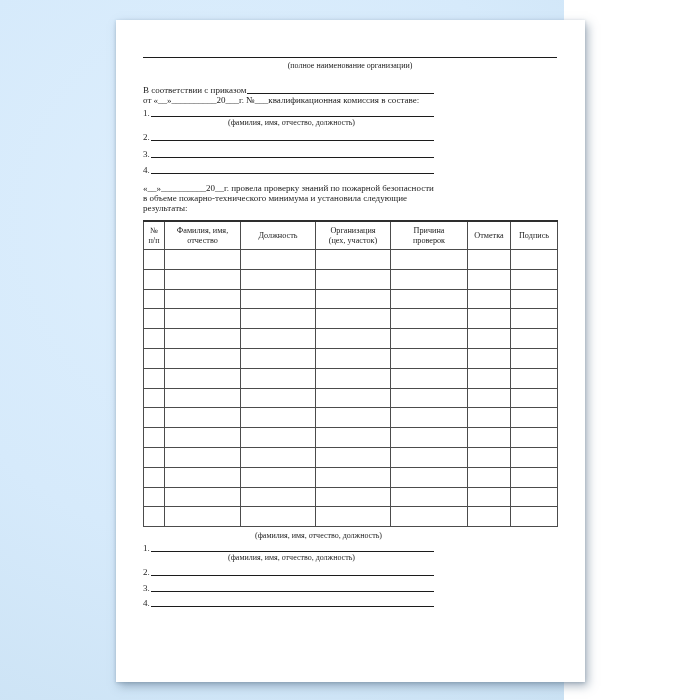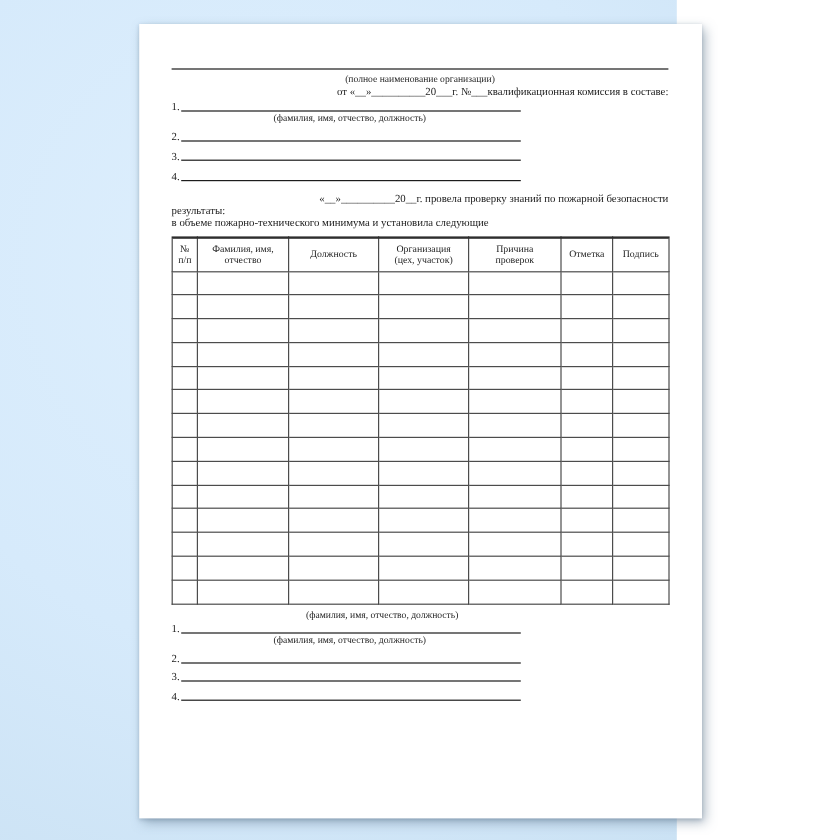--- a/index.html
+++ b/index.html
@@ -8,21 +8,21 @@
     background:radial-gradient(circle at 40% 32%, var(--bg-light,#deeffd) 0%, var(--bg,#d6eafb) 55%, var(--bg-dark,#cbe2f4) 100%);}
   .sheet{position:absolute;left:116px;top:20px;width:469px;height:662px;box-sizing:border-box;
     padding:0 28px 0 27px;background:var(--paper,#ffffff);
     box-shadow:3px 4px 9px rgba(88,112,136,.5), 0 1px 3px rgba(88,112,136,.3);
     color:var(--ink,#1c1c1c);font-size:9px;}
   .rule{margin-top:37px;border-bottom:1px solid var(--ink,#1c1c1c);height:0;}
   .cap{font-size:8px;height:10px;line-height:10px;}
   .center{text-align:center;}
   .tline{height:11.5px;line-height:11.5px;}
   .sline{height:10px;line-height:10px;}
-  .nowrap{white-space:nowrap;text-align:right;}
+  .nowrap{white-space:nowrap;}
   .row{display:flex;align-items:flex-end;height:11.5px;}
   .w291{width:291px;}
   .fill{flex:1;border-bottom:1px solid var(--ink,#1c1c1c);margin-bottom:1px;}
   .ind85{padding-left:85px;}
   .ind112{padding-left:112px;}
   .mt3{margin-top:3px}.mt4{margin-top:4px}.mt5{margin-top:5px}.mt8{margin-top:8px}.mt12{margin-top:12px}
   table.results{border-collapse:collapse;table-layout:fixed;width:414px;margin-top:7px;
     border:1.5px solid #2e2e2e;border-top-width:2px;}
   table.results th,table.results td{border:1px solid #4c4c4c;padding:0;}
   table.results th{height:27px;font-weight:normal;font-size:8.2px;line-height:9.5px;text-align:center;vertical-align:middle;font-family:"Liberation Serif","DejaVu Serif",serif;}
@@ -31,20 +31,24 @@
 </style>
 </head>
 <body>
 
 <div class="scene">
   <div class="sheet">
 
     <div class="rule"></div>
     <div class="cap center mt3">(полное наименование организации)</div>
 
+    <div class="row w291 mt12">
+      <span>В соответствии с приказом</span>
+      <span class="fill"></span>
+    </div>
     <div class="tline nowrap">от «__»__________20___г. №___квалификационная комиссия в составе:</div>
     <div id="intro-members">
         <div class="row w291">
           <span class="num">1.</span>
           <span class="fill"></span>
         </div>
         <div class="cap ind85">(фамилия, имя, отчество, должность)</div>
         <div class="row w291 mt3">
           <span class="num">2.</span>
           <span class="fill"></span>
@@ -54,22 +58,22 @@
           <span class="fill"></span>
         </div>
         <div class="row w291 mt5">
           <span class="num">4.</span>
           <span class="fill"></span>
         </div>
       </div>
 
     <div class="mt8">
       <div class="sline nowrap">«__»__________20__г.  провела проверку знаний по пожарной безопасности</div>
+      <div class="sline">в объеме пожарно-технического минимума и установила следующие</div>
       <div class="sline">результаты:</div>
-      <div class="sline">в объеме пожарно-технического минимума и установила следующие</div>
     </div>
 
     <table class="results">
       <colgroup>
         <col style="width:21px">
           <col style="width:76px">
           <col style="width:75px">
         <col style="width:75px">
           <col style="width:77px">
           <col style="width:43px">

